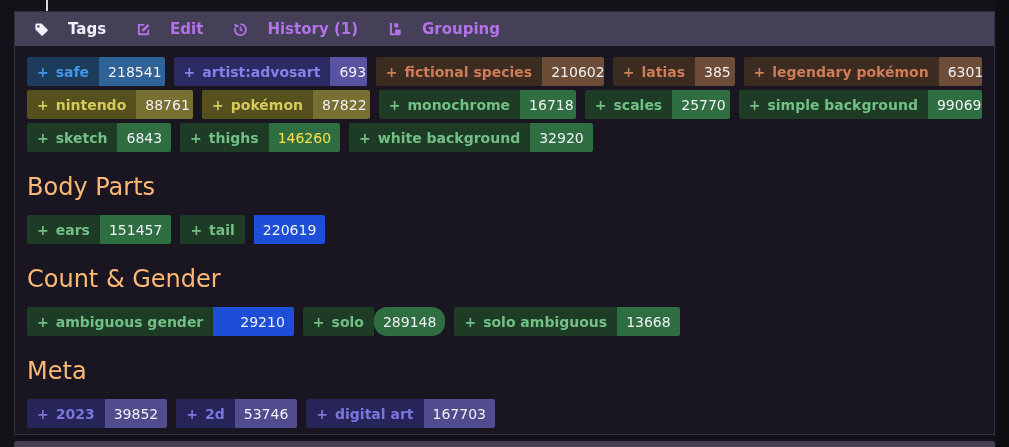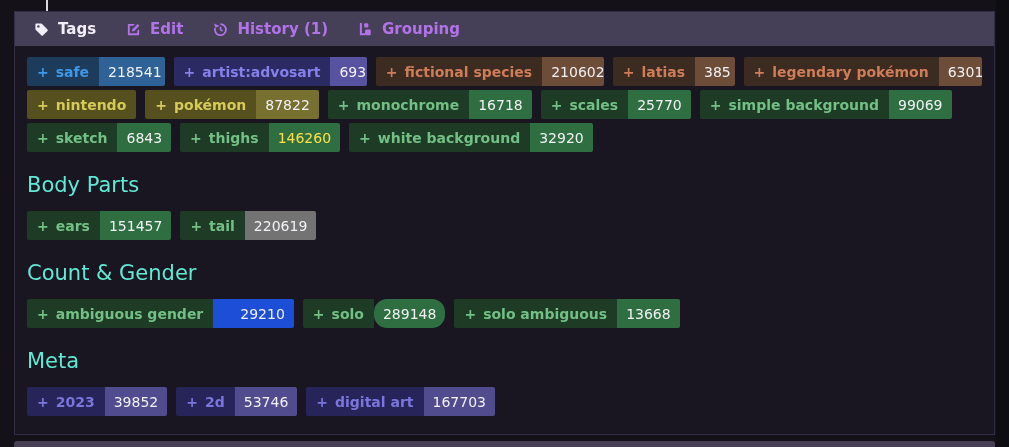--- a/index.html
+++ b/index.html
@@ -12,30 +12,30 @@
   .right-vline{position:absolute;top:0;left:999px;width:1px;height:100%;background:#262232;}
   .top-vline{position:absolute;left:46px;top:0;width:2px;height:12px;background:#d9d8e0;}
   .panel{
     position:absolute;left:14px;top:11px;width:979px;height:422px;
     background:#191622;border:1px solid #322e48;
   }
   .tabbar{
     position:absolute;left:0;top:0;right:0;height:34px;background:#463f58;
     display:flex;align-items:center;gap:30px;padding-left:19px;box-sizing:border-box;
   }
-  .tab{display:flex;align-items:center;gap:9px;font-weight:bold;font-size:15px;
+  .tab{display:flex;align-items:center;gap:19px;font-weight:bold;font-size:15px;
        color:#b273e9;cursor:pointer;white-space:nowrap;}
   .tab.active{color:#f2eef7;}
   .tab-icon svg{width:15px;height:15px;display:block;}
   .content{position:absolute;left:0;top:34px;right:0;bottom:0;padding:11px 12px;box-sizing:border-box;overflow:hidden;}
   .tag-row{display:flex;gap:9px;margin-bottom:4px;}
   .tag{display:inline-flex;height:29px;border-radius:2px;overflow:hidden;font-size:14px;white-space:nowrap;}
   .tag-name{display:flex;align-items:center;gap:7px;font-weight:bold;padding:0 10px;cursor:pointer;}
   .tag-count{display:flex;align-items:center;padding:0 9px;}
-  .section-heading{font-size:21px;color:#5eead4;margin:21px 0 14px;font-weight:normal;}
+  .section-heading{font-size:24px;color:#fdba74;margin:21px 0 14px;font-weight:normal;}
   .bottombar{position:absolute;left:14px;top:441px;width:981px;height:6px;background:#474054;border-radius:3px 3px 0 0;}
 </style>
 </head>
 <body>
 
 <div class="top-vline"></div>
 <div class="right-vline"></div>
 <div class="right-margin"></div>
 
 <div class="panel">
@@ -117,20 +117,21 @@
             </div>
             <div class="tag-count" style="background: rgb(109, 76, 56); color: rgb(242, 241, 245); text-align: right;">6301</div>
           </div>
         </div>
         <div class="tag-row">
           <div class="tag">
             <div class="tag-name" style="background: rgb(85, 80, 29); color: rgb(214, 203, 90);">
               <div>+</div>
               <div>nintendo</div>
             </div>
+            <div class="tag-count" style="background: rgb(120, 112, 49); color: rgb(242, 241, 245);">88761</div>
           </div>
           <div class="tag">
             <div class="tag-name" style="background: rgb(85, 80, 29); color: rgb(214, 203, 90);">
               <div>+</div>
               <div>pokémon</div>
             </div>
             <div class="tag-count" style="background: rgb(120, 112, 49); color: rgb(242, 241, 245);">87822</div>
           </div>
           <div class="tag">
             <div class="tag-name" style="background: rgb(30, 59, 38); color: rgb(114, 192, 133);">
@@ -186,21 +187,21 @@
               <div>+</div>
               <div>ears</div>
             </div>
             <div class="tag-count" style="background: rgb(47, 110, 65); color: rgb(242, 241, 245);">151457</div>
           </div>
           <div class="tag">
             <div class="tag-name" style="background: rgb(30, 59, 38); color: rgb(114, 192, 133);">
               <div>+</div>
               <div>tail</div>
             </div>
-            <div class="tag-count" style="background: #737373; color: rgb(242, 241, 245);">220619</div>
+            <div class="tag-count" style="background: #1d4ed8; color: rgb(242, 241, 245); margin-left: 9px;">220619</div>
           </div>
         </div>
       </div>
       <div class="section">
         <div class="section-heading">Count &amp; Gender</div>
         <div class="tag-row">
           <div class="tag">
             <div class="tag-name" style="background: rgb(30, 59, 38); color: rgb(114, 192, 133);">
               <div>+</div>
               <div>ambiguous gender</div>

